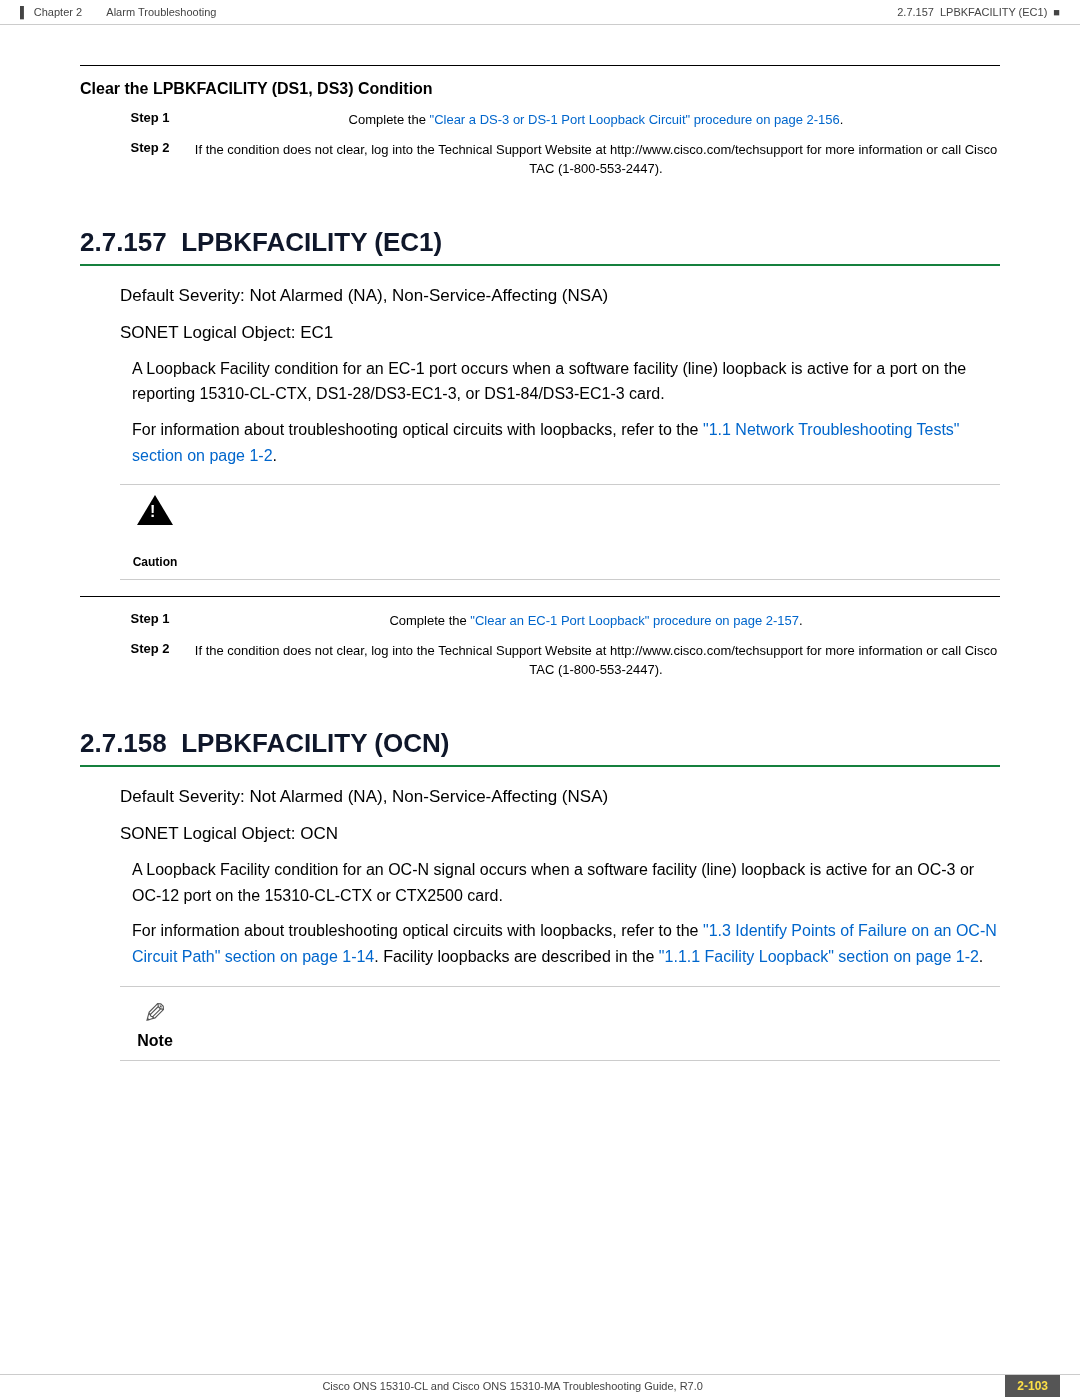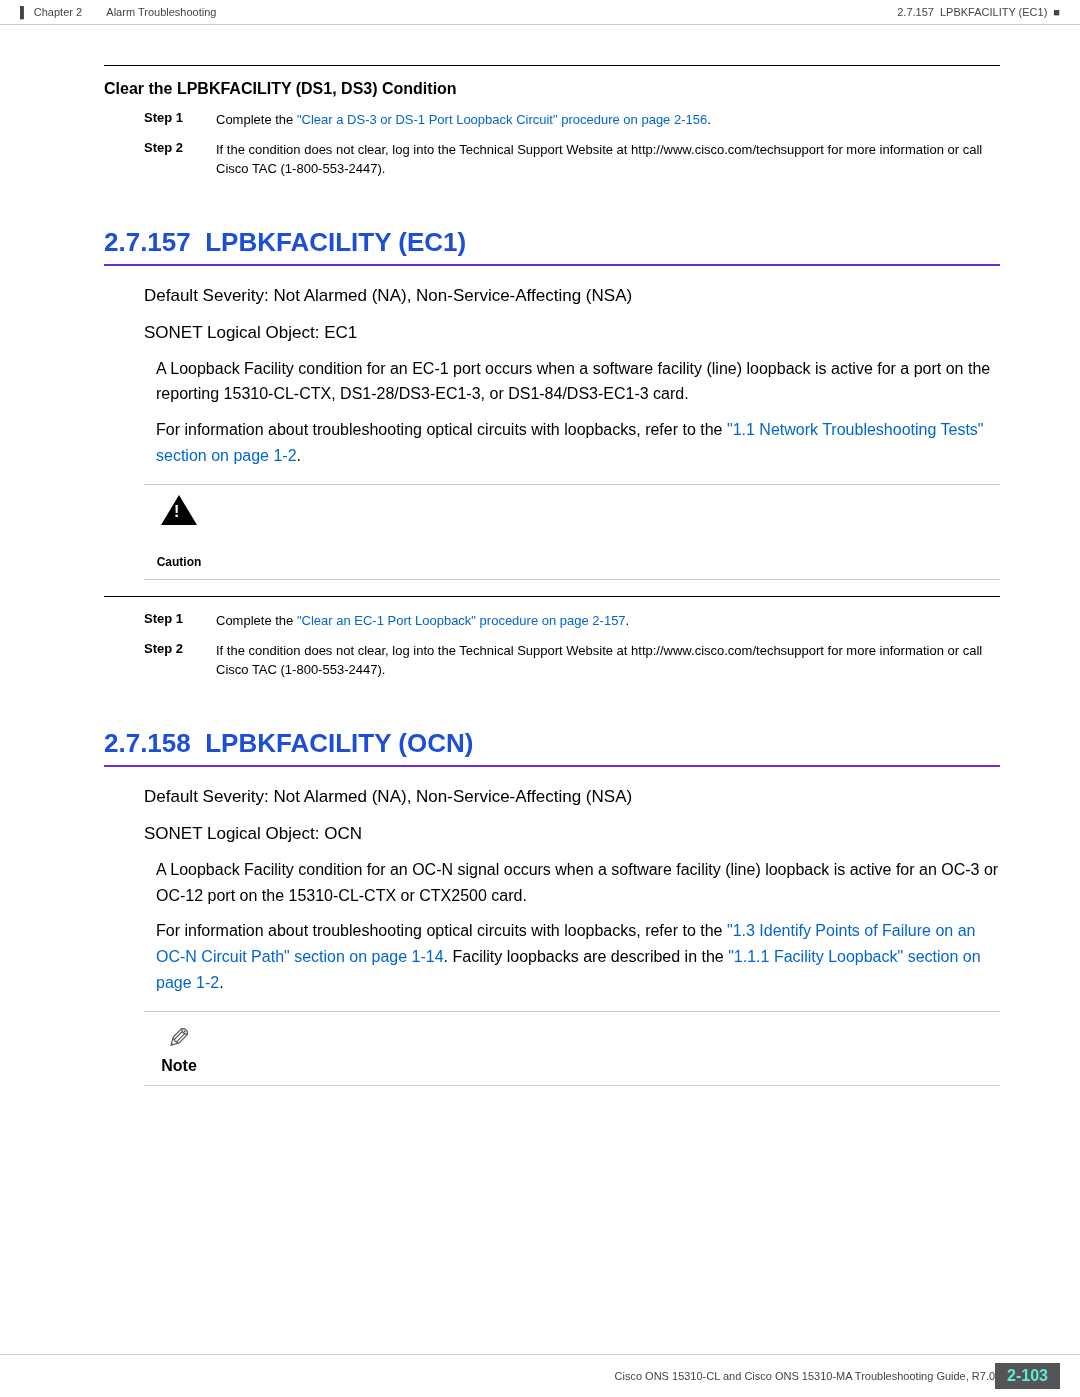--- a/index.html
+++ b/index.html
@@ -31,40 +31,41 @@
     .header-right {
       font-size: 11px;
       color: #444;
       display: flex;
       align-items: center;
       gap: 6px;
     }
 
     
     .main-content {
-      padding: 20px 80px 60px 104px;
+      padding: 20px 80px 60px 80px;
     }
 
     
     .subsection-title {
       font-size: 16px;
       font-weight: bold;
       color: #000;
       margin-bottom: 12px;
       margin-top: 10px;
     }
     .subsection-divider {
       border: none;
       border-top: 1.5px solid #000;
       margin-bottom: 14px;
     }
 
     
     .steps-container {
       margin-left: 40px;
+      text-align: center;
     }
     .step-row {
       display: flex;
       margin-bottom: 10px;
       gap: 12px;
     }
     .step-label {
       font-weight: bold;
       min-width: 60px;
       font-size: 13px;
@@ -80,22 +81,22 @@
     }
 
     
     .major-section {
       margin-top: 36px;
       margin-bottom: 16px;
     }
     .major-section-title {
       font-size: 26px;
       font-weight: bold;
-      color: #1d4ed8;
-      border-bottom: 2px solid #6d28d9;
+      color: #0f172a;
+      border-bottom: 2px solid #15803d;
       padding-bottom: 6px;
       margin-bottom: 16px;
       margin-top: 48px;
     }
 
     
     .body-text {
       font-size: 16px;
       line-height: 1.6;
       margin-bottom: 10px;
@@ -178,32 +179,32 @@
       line-height: 1.5;
     }
 
     
     .footer {
       position: absolute;
       bottom: 0;
       left: 0;
       right: 0;
       display: flex;
-      justify-content: flex-end;
-      align-items: center;
-      padding: 8px 20px;
+      justify-content: space-between;
+      align-items: center;
+      padding: 0 20px;
       border-top: 1px solid #ccc;
       font-size: 11px;
       color: #444;
     }
     .footer-page-badge {
       background: #555;
-      color: #5eead4;
+      color: #fde047;
       padding: 4px 12px;
-      font-size: 16px;
+      font-size: 12px;
       font-weight: bold;
     }
 
     .link {
       color: #0066cc;
       text-decoration: none;
       cursor: pointer;
     }
 
     .indent-block {

